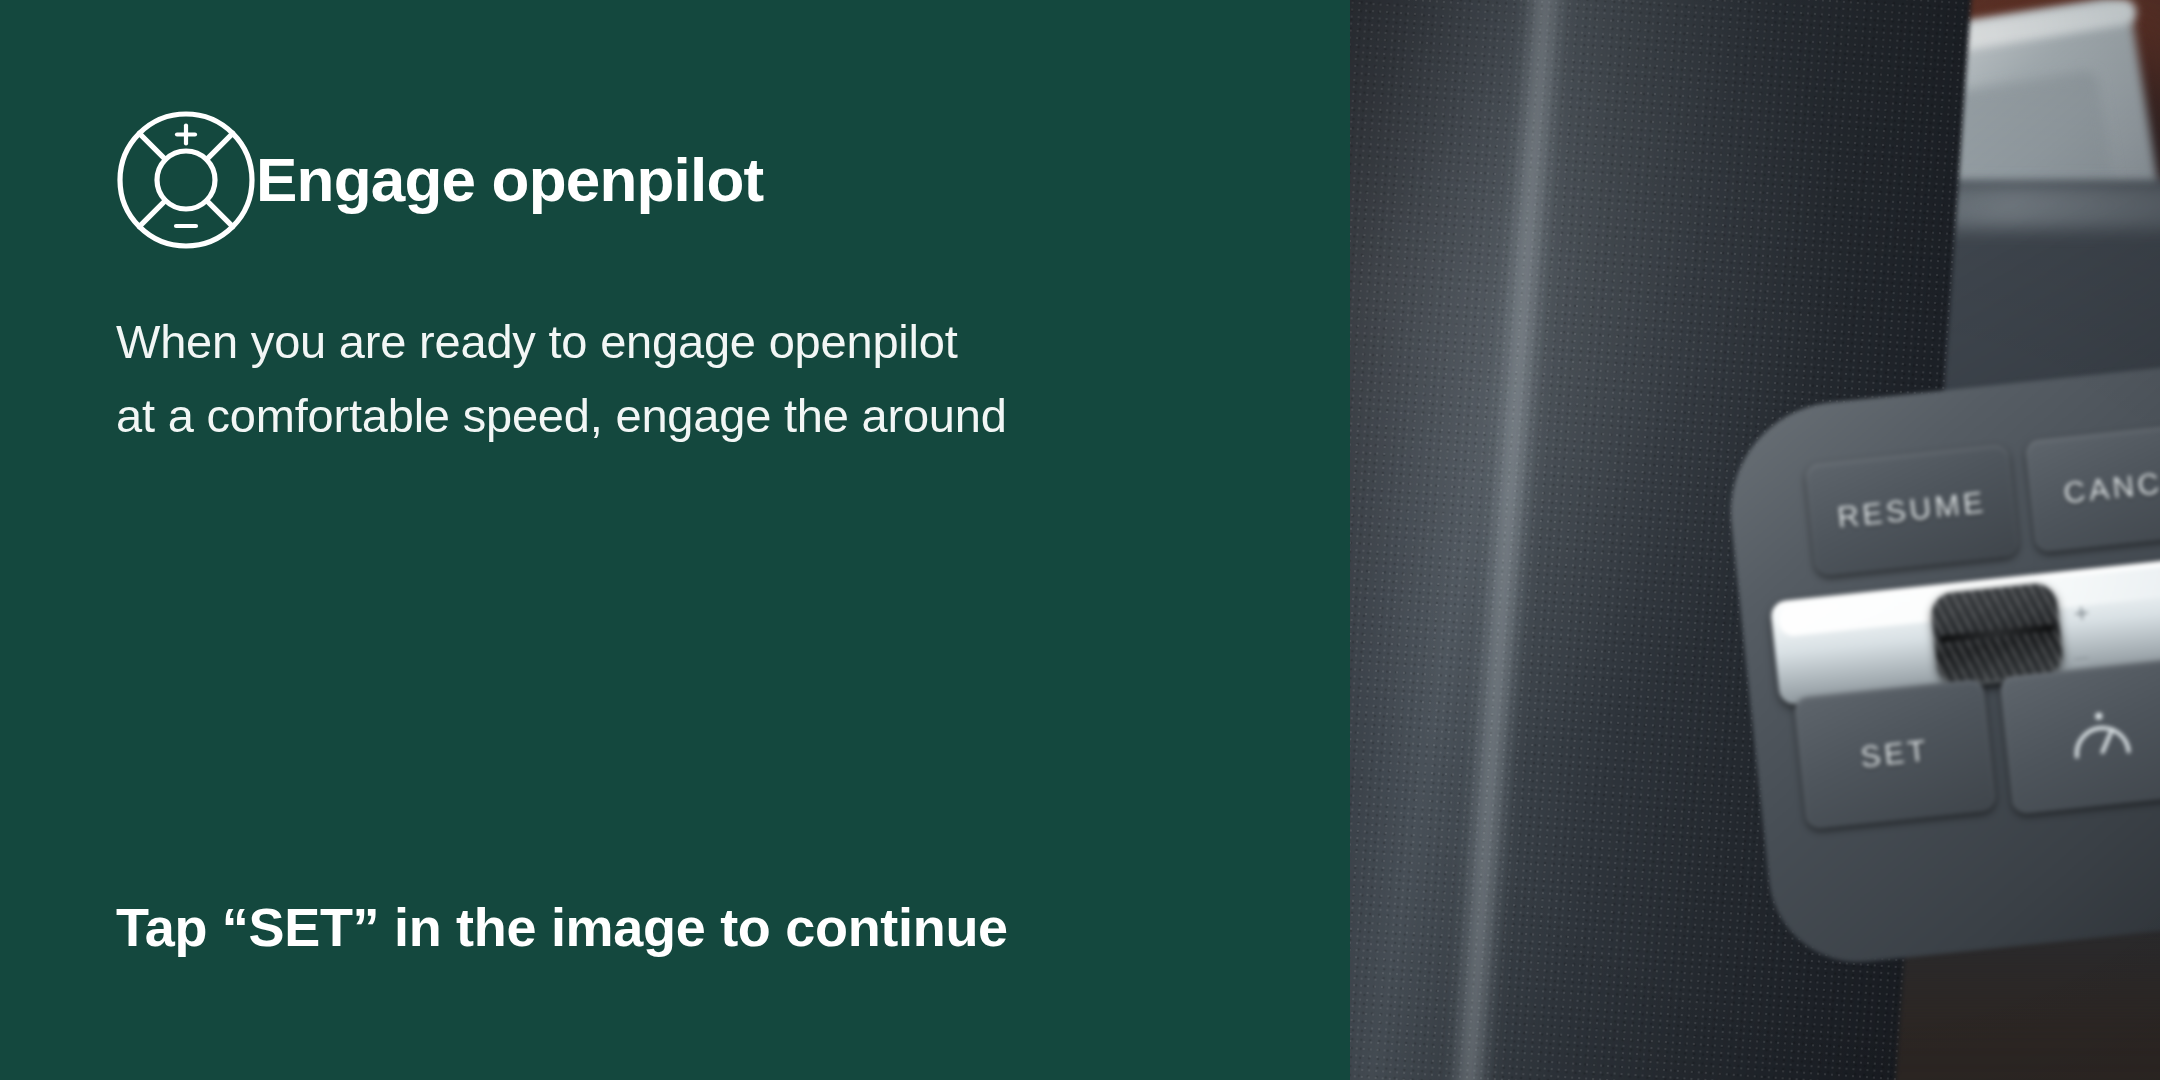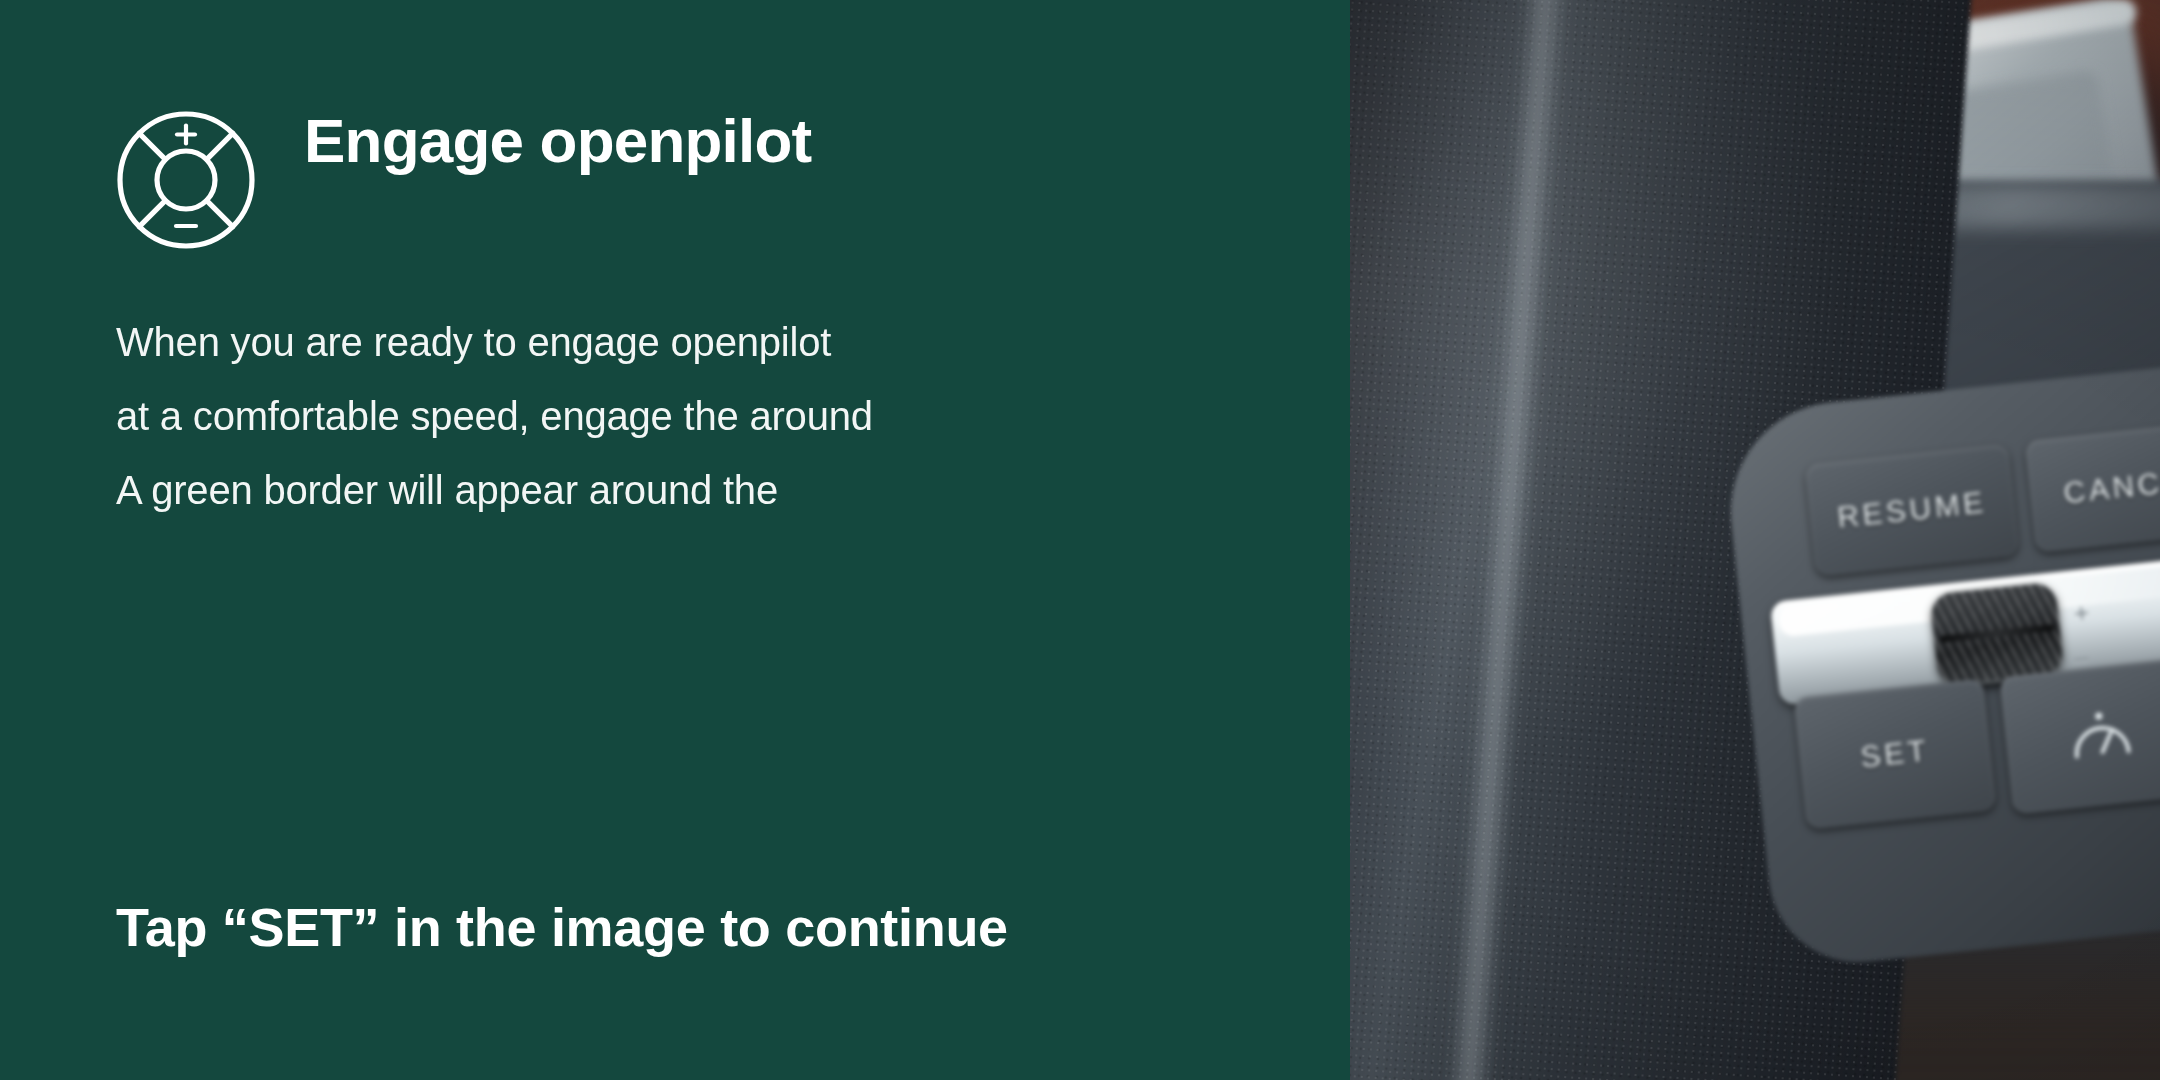--- a/index.html
+++ b/index.html
@@ -11,31 +11,31 @@
   #stage { position:relative; width:2160px; height:1080px; overflow:hidden; }
 
   
   #left-panel {
     position:absolute; left:0; top:0; width:1350px; height:1080px;
     background:#14483e;
   }
 
   #header-row {
     position:absolute; left:116px; top:110px;
-    display:flex; gap:48px;
+    display:flex; align-items:center; 
   }
   #cruise-icon { width:140px; height:140px; display:block; flex:0 0 auto; }
   #page-title {
     font-size:62px; font-weight:bold; color:#ffffff;
     letter-spacing:-0.8px; white-space:nowrap; line-height:1;
   }
 
   #body-copy {
     position:absolute; left:116px; top:305px; width:1160px;
-    font-size:40px; font-weight:normal; color:#f2f6f5;
+    font-size:47px; font-weight:normal; color:#f2f6f5;
     line-height:74px; letter-spacing:-0.2px;
   }
   #body-copy .ln { display:block; white-space:nowrap; }
 
   #cta-line {
     position:absolute; left:116px; top:896px;
     font-size:54px; font-weight:bold; color:#ffffff;
     letter-spacing:-0.3px; white-space:nowrap;
   }
 
@@ -215,21 +215,20 @@
         </g>
         <line x1="60" y1="116" x2="80" y2="116" stroke-width="4.2"></line>
       </svg>
 
       <div id="page-title">Engage openpilot</div>
     </div>
 
     <div id="body-copy">
       <span class="ln">When you are ready to engage openpilot</span>
       <span class="ln">at a comfortable speed, engage the around</span>
-      <span class="ln">A green border will appear around the</span>
     </div>
 
     <div id="cta-line">Tap “SET” in the image to continue</div>
   </div>
 
   <div id="photo">
 
     <div class="layer bk-dark-top"></div>
     <div class="layer bk-red-blob-a"></div>
     <div class="layer bk-red-blob-b"></div>

